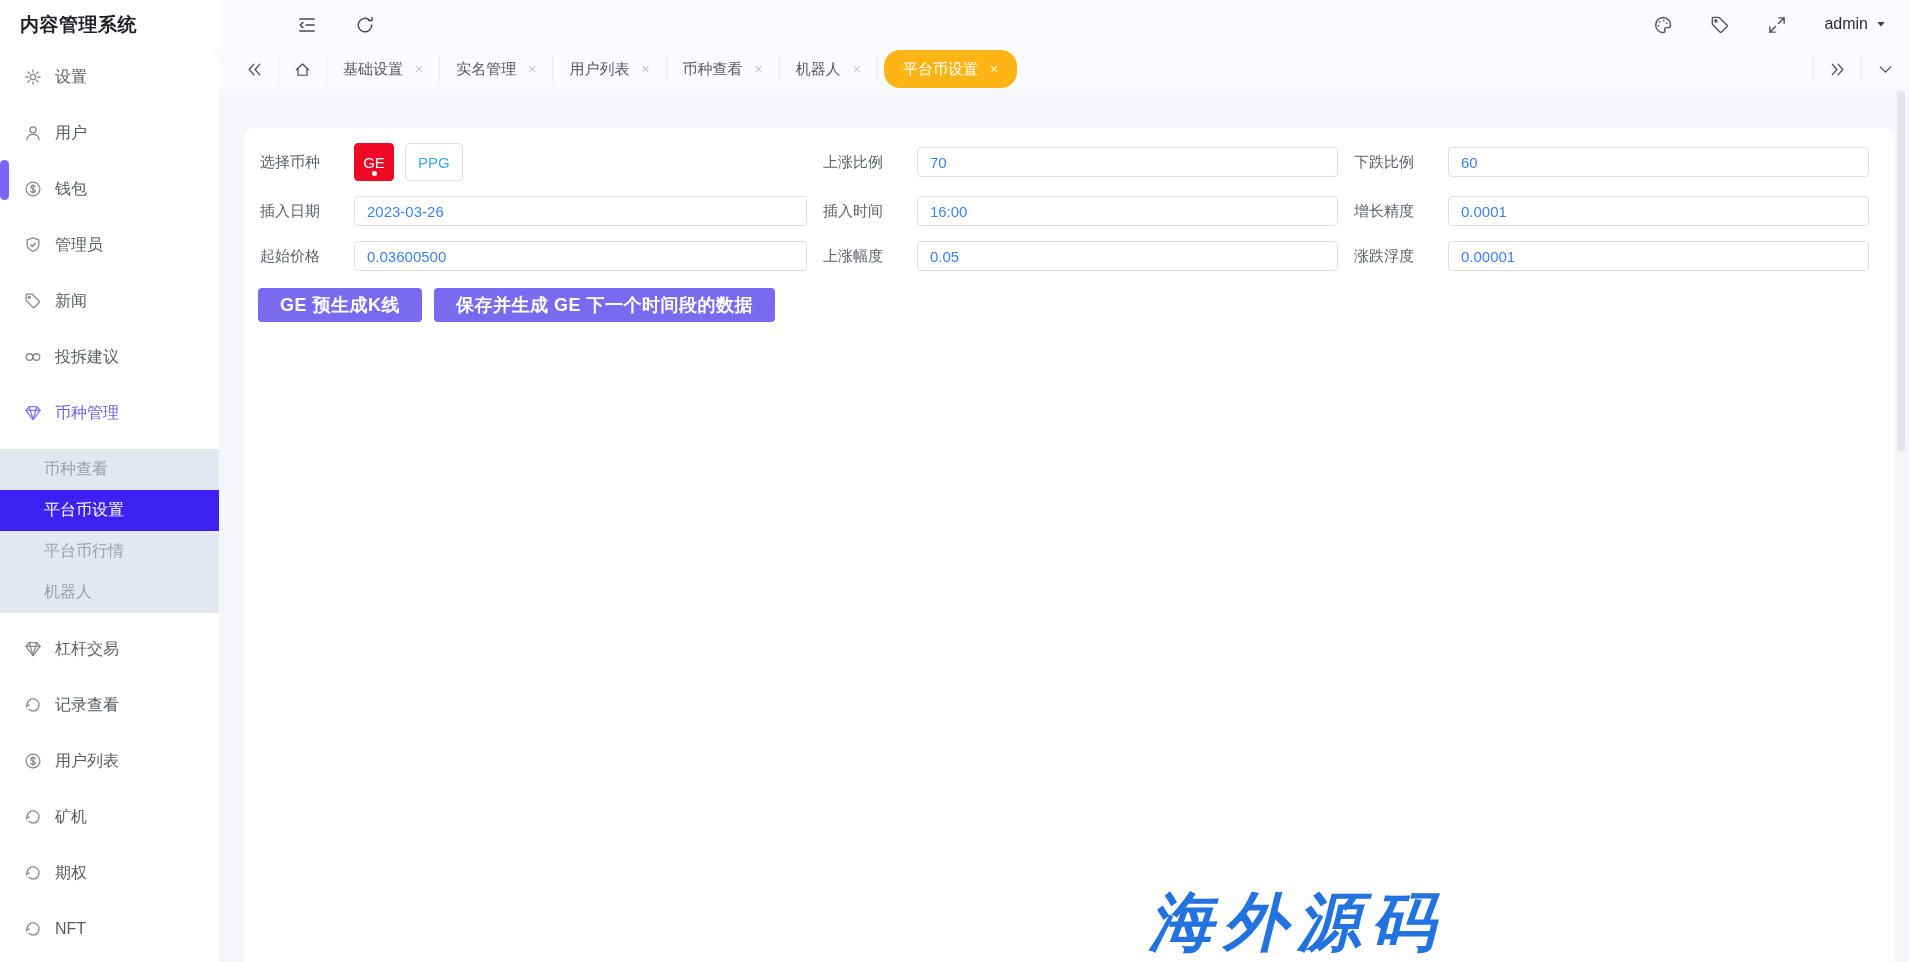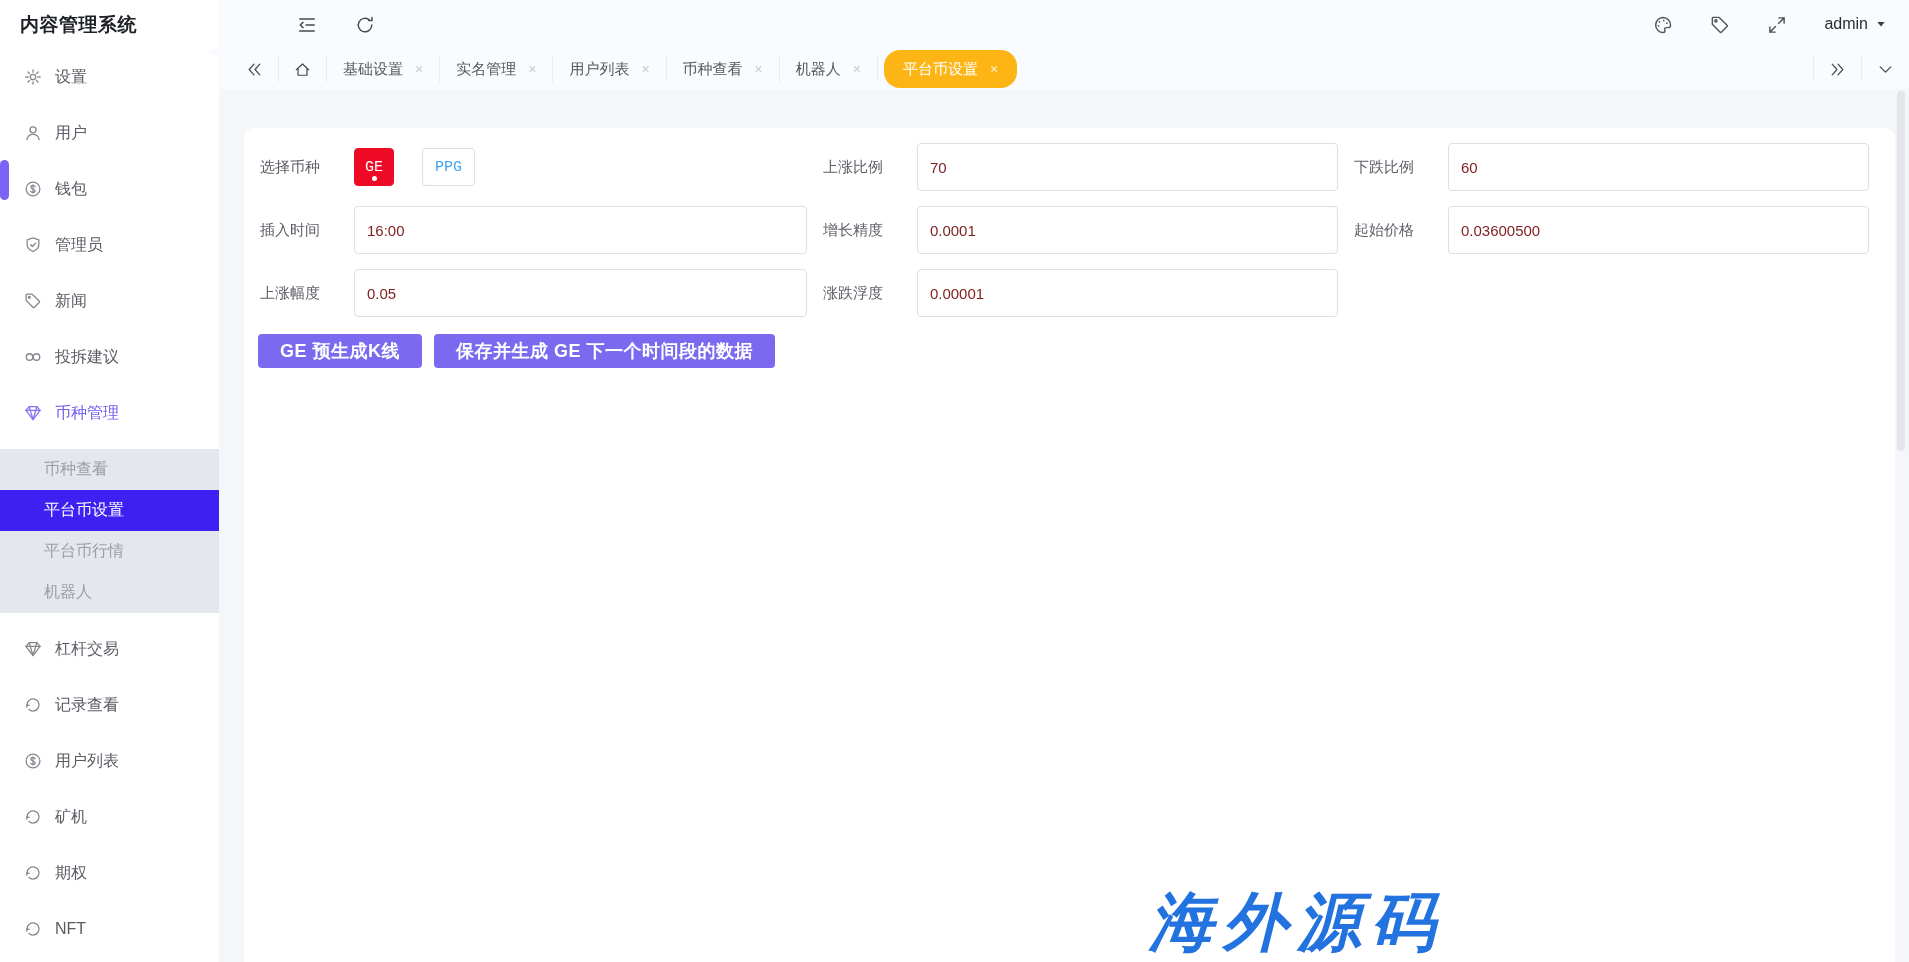--- a/index.html
+++ b/index.html
@@ -48,22 +48,22 @@
   .tab.active .x { color:rgba(255,255,255,.8); }
   .tabstrip-right { margin-left:auto; display:flex; align-items:center; }
 
   
   .content { flex:1; background:#f5f6f9; padding:39px 14px 0 25px; position:relative; min-height:0; }
   .card { background:#fff; border-radius:10px 10px 0 0; height:100%; padding:15px 26px 0 0; position:relative; }
 
   .form-grid { display:grid; grid-template-columns:1.06fr 1fr 1fr; row-gap:15px; }
   .field { display:flex; align-items:center; }
   .field-label { flex:0 0 110px; text-align:center; font-size:15px; color:#5c5f66; padding-right:18px; white-space:nowrap; }
-  .field-input { flex:1; height:48px; border:1px solid #dcdfe6; border-radius:4px; background:#fff; padding:0 12px; font-size:15px; color:#7f1d1d; font-family:inherit; min-width:0; }
-  .coin-row { flex:1; display:flex; align-items:flex-end; gap:28px;font-family:Liberation Mono, monospace; }
+  .field-input { flex:1; height:30px; border:1px solid #dcdfe6; border-radius:4px; background:#fff; padding:0 12px; font-size:15px; color:#3b82f6; font-family:inherit; min-width:0; }
+  .coin-row { flex:1; display:flex; align-items:flex-end; gap:11px; }
   .coin-btn { height:38px; border-radius:4px; font-size:15px; cursor:pointer; border:1px solid #dcdfe6; background:#fff; color:#3fa4f6; padding:0 12px; font-family:inherit; position:relative; }
   .coin-btn.active { background:#ee0a24; border-color:#ee0a24; color:#fff; width:40px; padding:0; }
   .coin-btn.active .dot { position:absolute; left:50%; bottom:4px; width:5px; height:5px; margin-left:-2.5px; border-radius:50%; background:#fff; }
 
   .actions { margin:17px 0 0 14px; display:flex; gap:12px; }
   .action-btn { height:34px; border:none; border-radius:4px; background:#7b6af0; color:#fff; font-size:18px; font-weight:bold; padding:0 22px; cursor:pointer; font-family:inherit; letter-spacing:.5px; }
 
   .watermark { position:absolute; left:930px; bottom:-4px; font-family:"DejaVu Serif","Liberation Serif",serif; font-style:italic; font-weight:bold; font-size:64px; color:#2272e0; letter-spacing:10px; white-space:nowrap; pointer-events:none; }
 
   .vscroll { position:absolute; right:4px; top:42px; width:8px; height:360px; background:#e3e5ea; border-radius:4px; }
@@ -300,20 +300,24 @@
               </div>
               <div class="field">
                 <span class="field-label">上涨比例</span>
                 <input class="field-input" type="text" value="70" style="">
               </div>
               <div class="field">
                 <span class="field-label">下跌比例</span>
                 <input class="field-input" type="text" value="60" style="">
               </div>
               <div class="field">
+                <span class="field-label">插入日期</span>
+                <input class="field-input" type="text" value="2023-03-26" style="">
+              </div>
+              <div class="field">
                 <span class="field-label">插入时间</span>
                 <input class="field-input" type="text" value="16:00" style="">
               </div>
               <div class="field">
                 <span class="field-label">增长精度</span>
                 <input class="field-input" type="text" value="0.0001" style="">
               </div>
               <div class="field">
                 <span class="field-label">起始价格</span>
                 <input class="field-input" type="text" value="0.03600500" style="">

